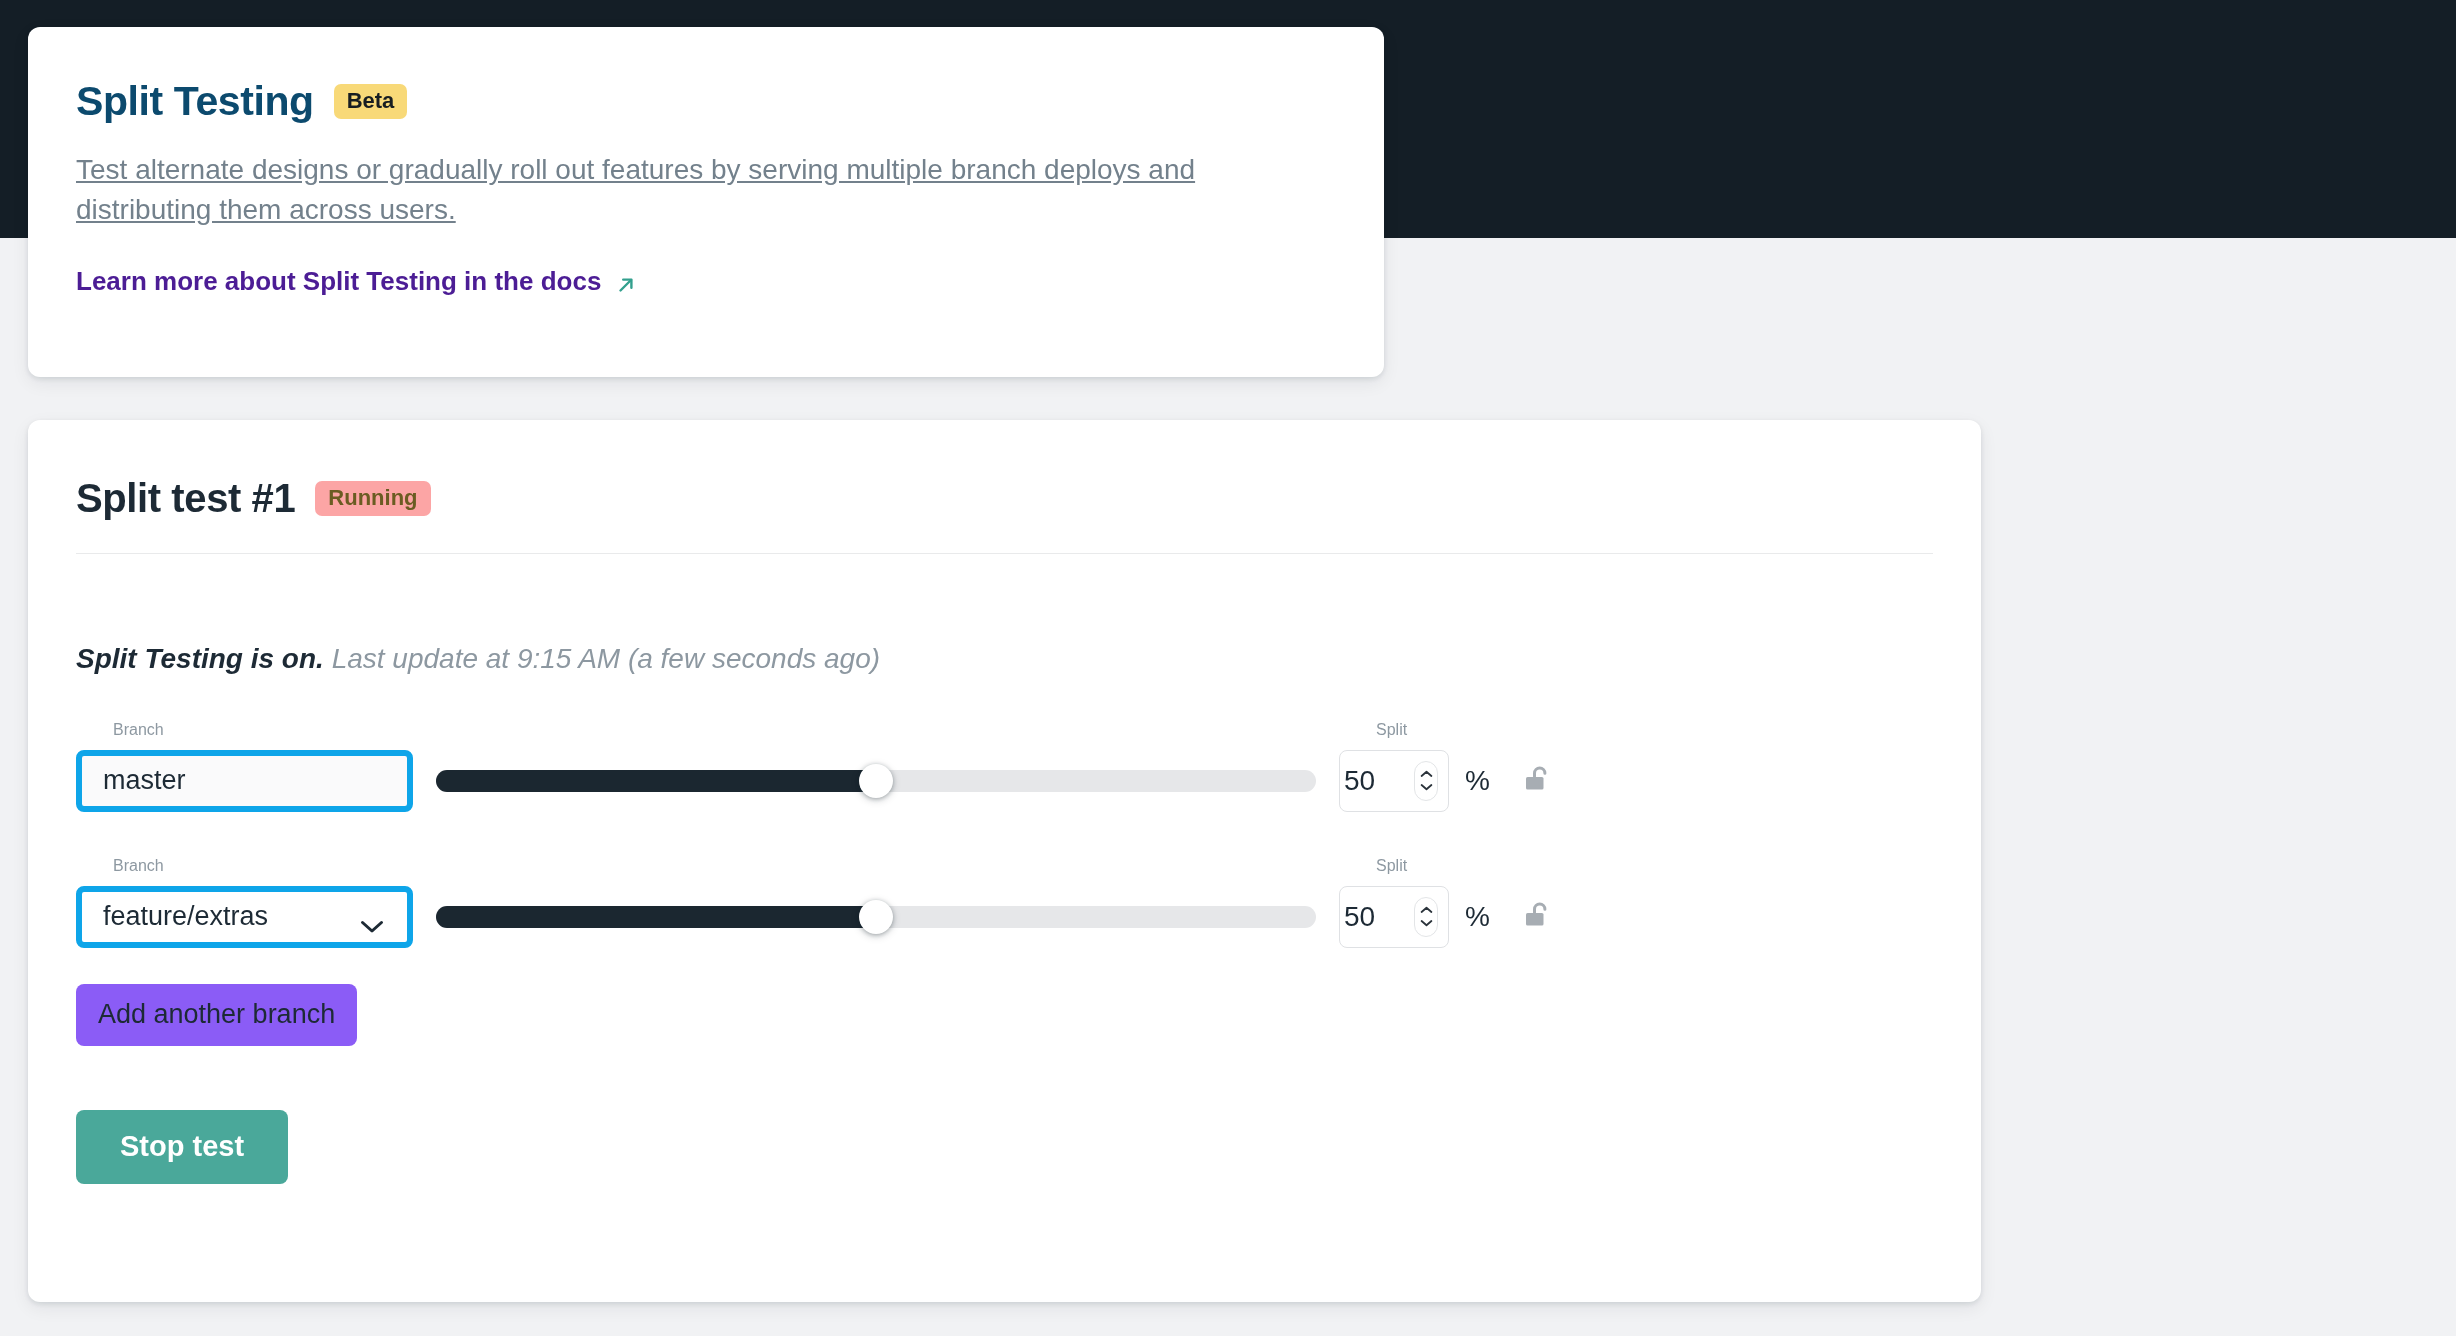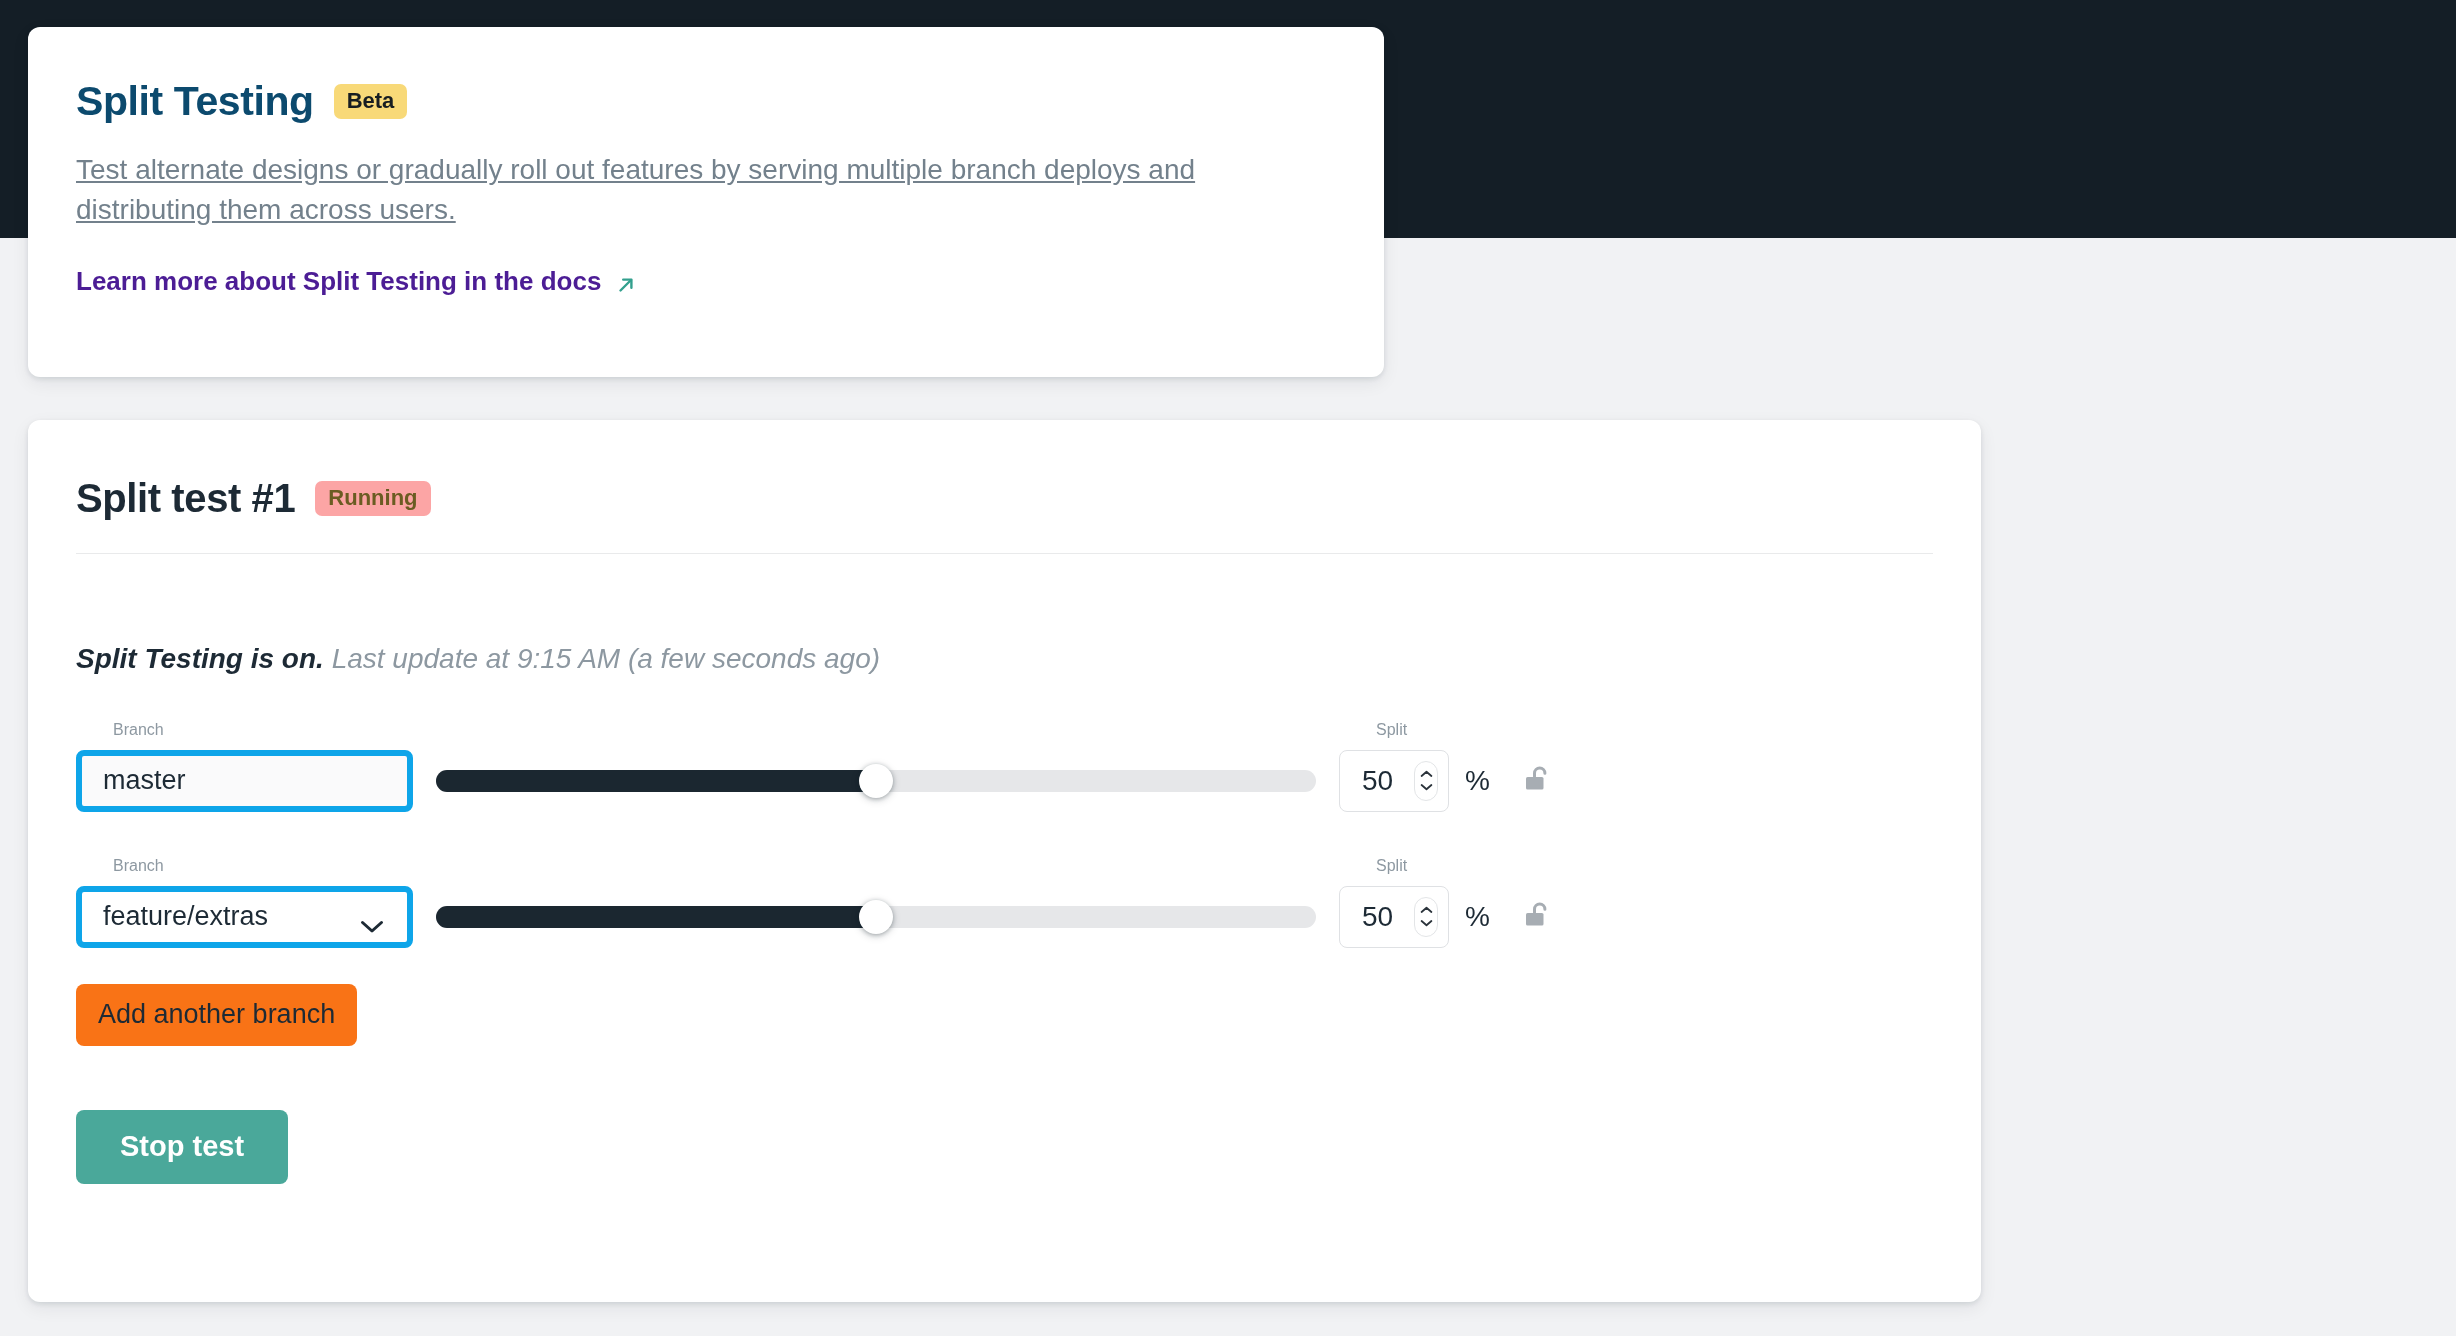--- a/index.html
+++ b/index.html
@@ -230,21 +230,21 @@
     position: relative;
   }
   .split-field {
     width: 110px;
     height: 62px;
     border: 1px solid #dfe1e4;
     border-radius: 8px;
     background: #ffffff;
     display: flex;
     align-items: center;
-    padding-left: 22px;
+    padding-left: 4px;
     font-size: 28px;
     color: #1d2a35;
     position: relative;
   }
   .stepper {
     position: absolute;
     right: 10px;
     top: 50%;
     transform: translateY(-50%);
     width: 24px;
@@ -278,21 +278,21 @@
   }
 
   
   .add-branch-btn {
     margin-top: 36px;
     display: inline-flex;
     align-items: center;
     justify-content: center;
     height: 62px;
     padding: 0 22px;
-    background: #f97316;
+    background: #8b5cf6;
     border: none;
     border-radius: 8px;
     font-family: "Liberation Sans", sans-serif;
     font-size: 27px;
     color: #1d2a35;
     cursor: pointer;
   }
   .stop-btn {
     margin-top: 64px;
     display: inline-flex;

